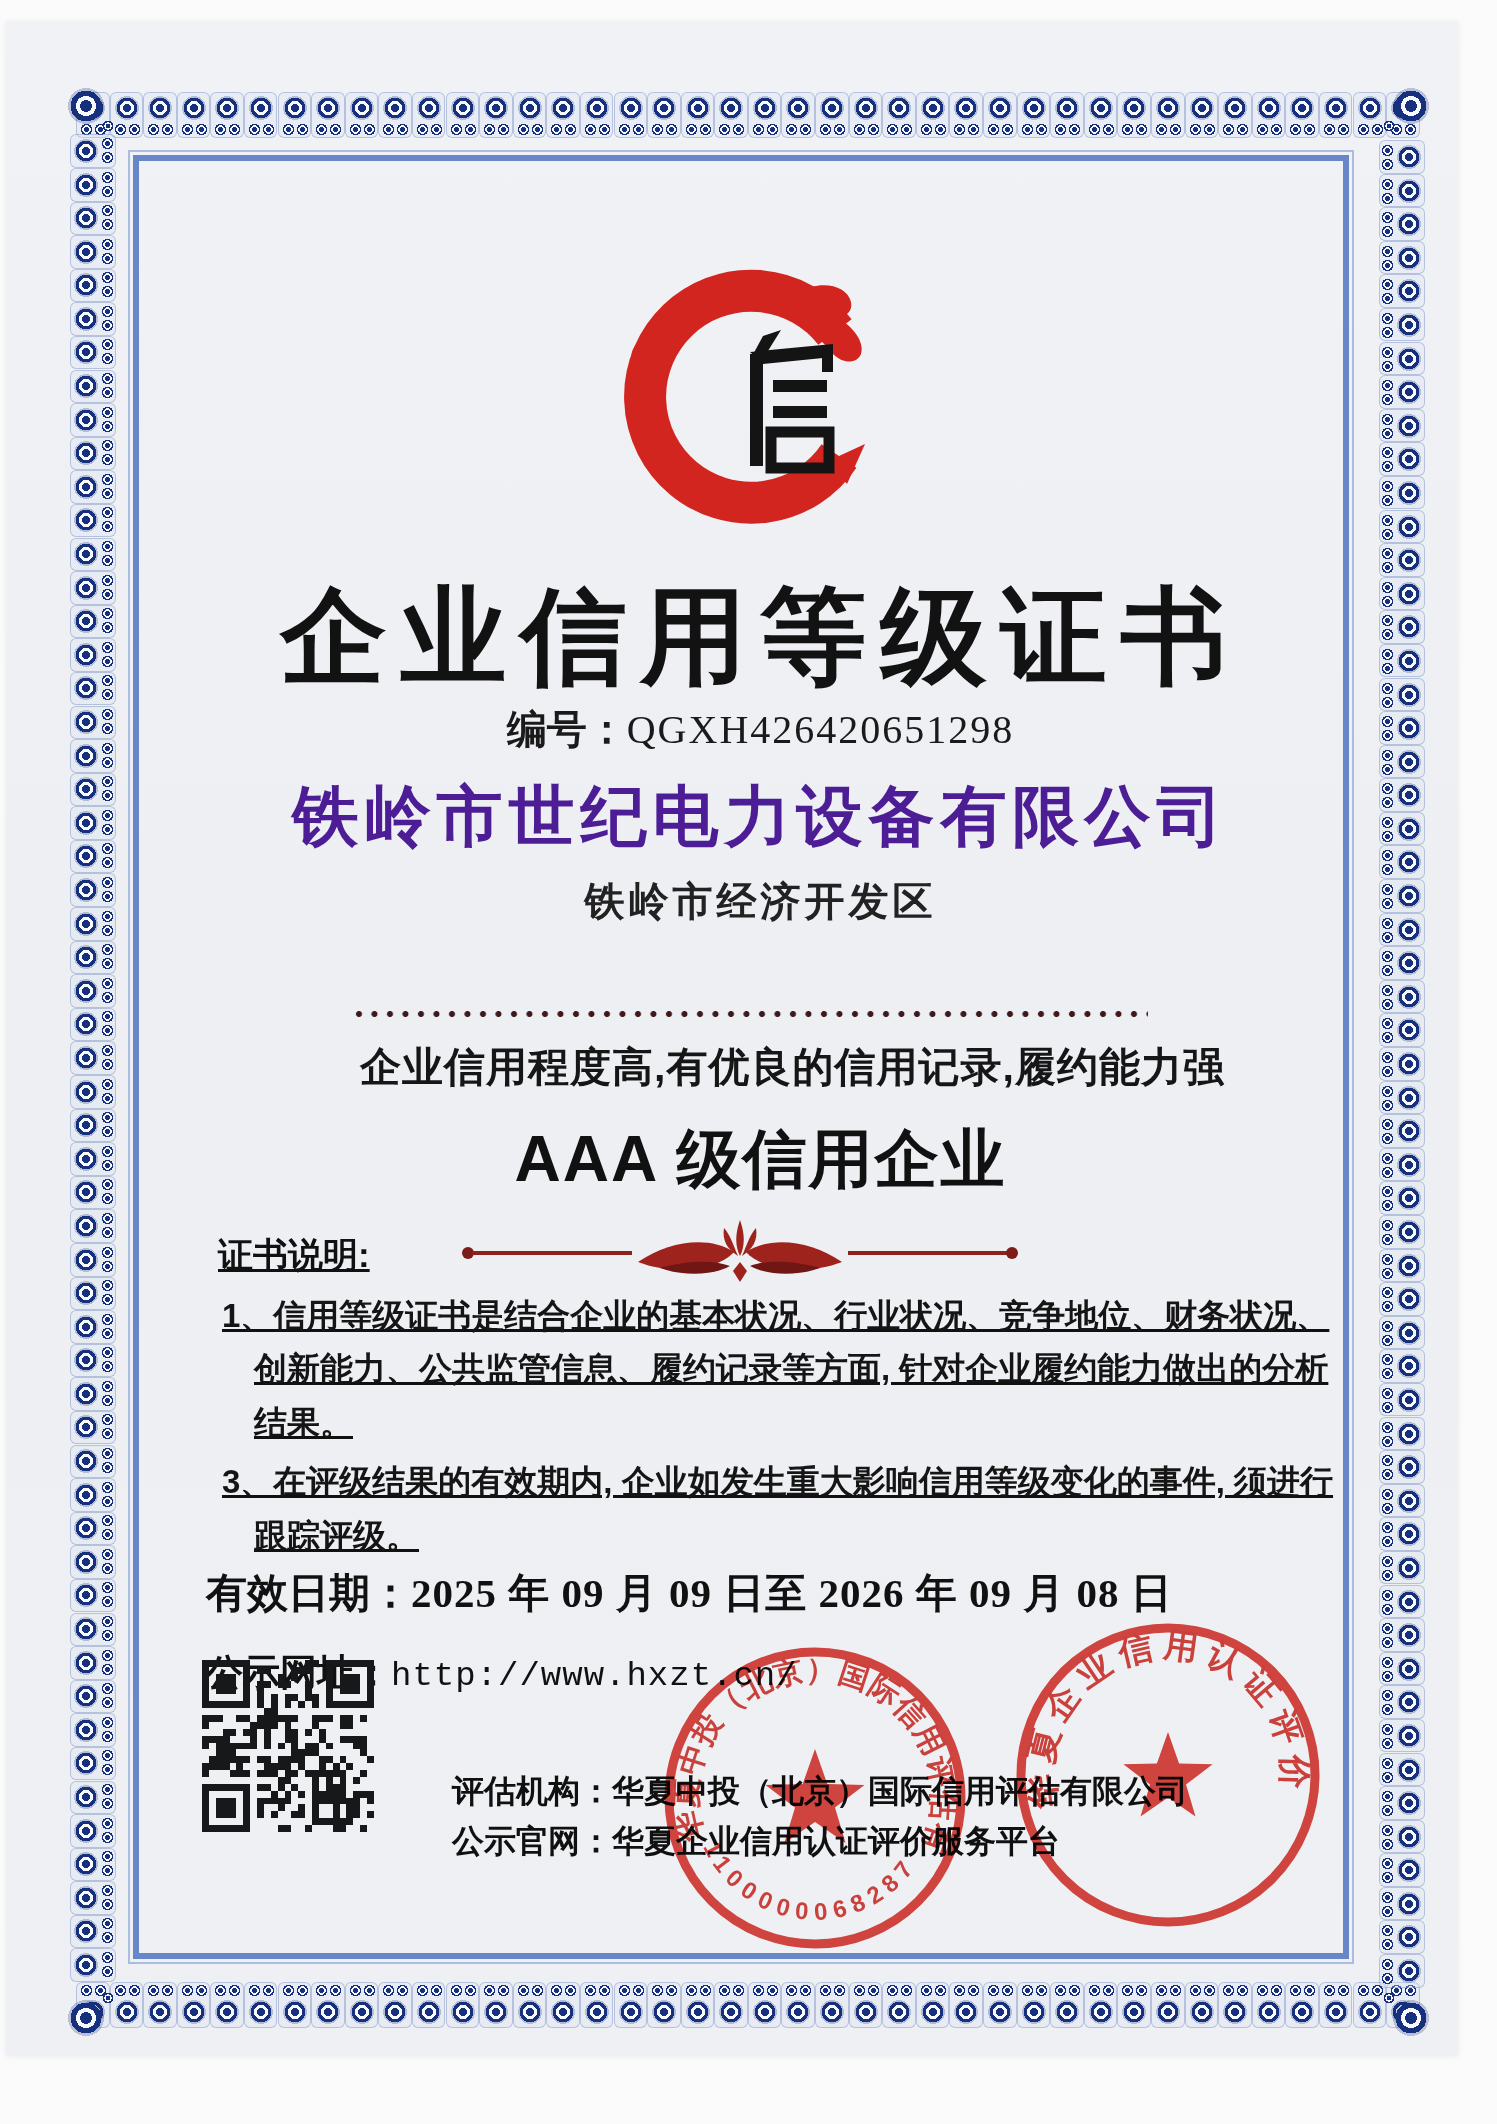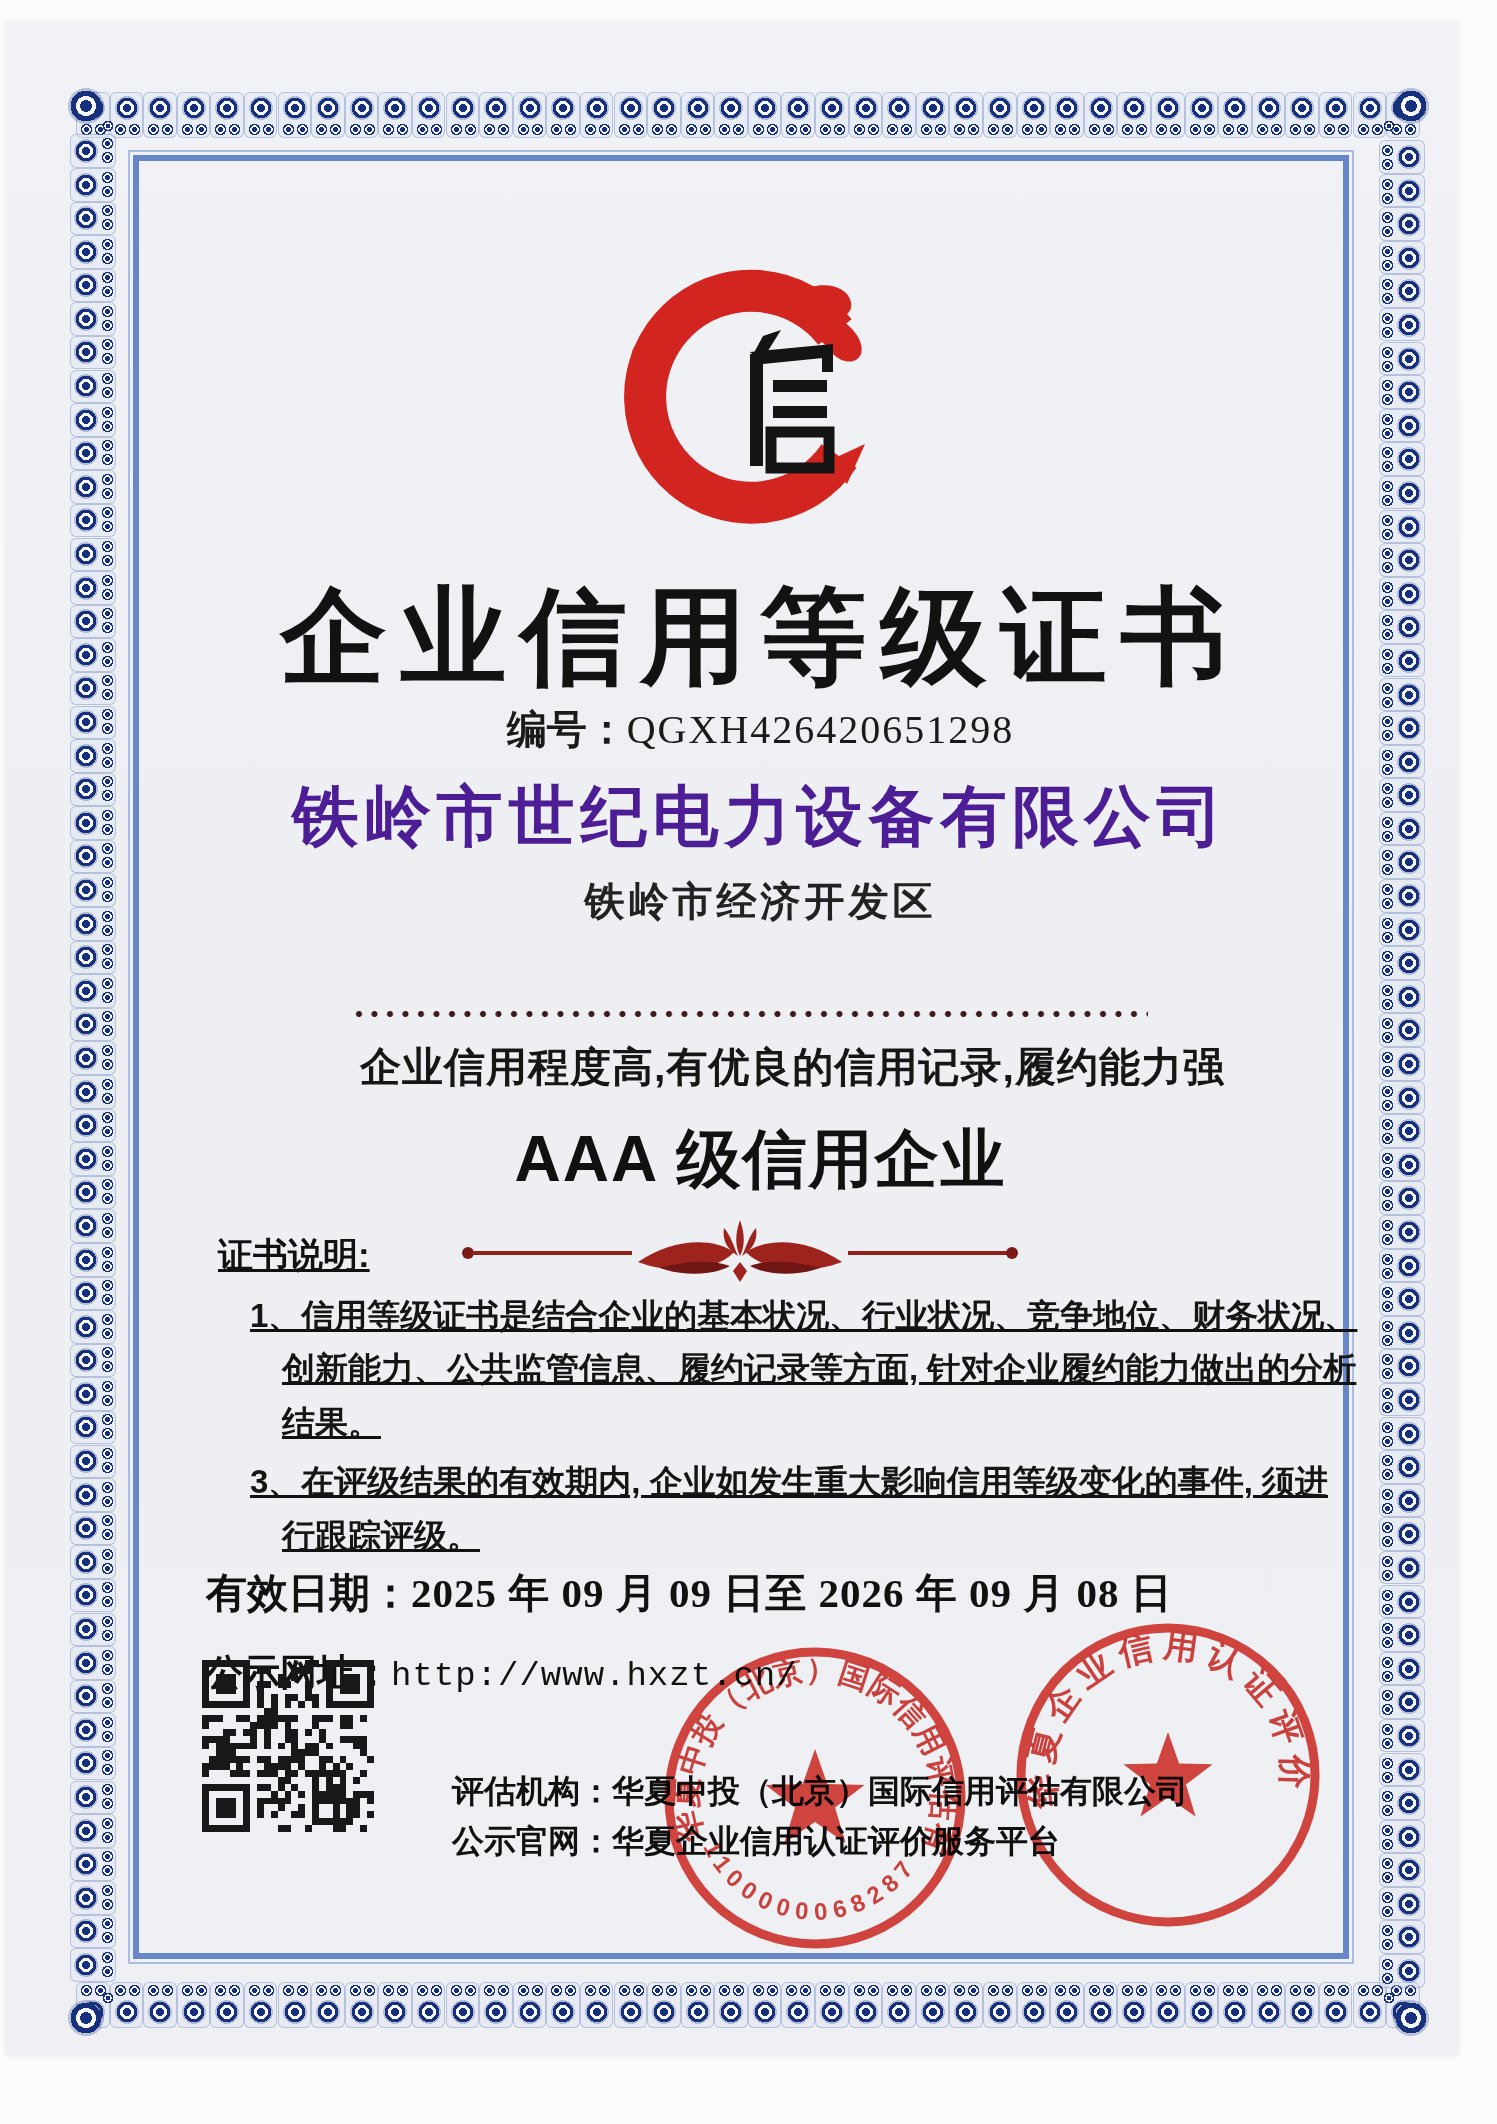--- a/index.html
+++ b/index.html
@@ -50,21 +50,21 @@
   .slogan{top:1040px;font-size:41px;font-weight:800;letter-spacing:1px;color:#161616;padding-left:32px;}
   .rating{top:1116px;font-size:64px;font-weight:900;letter-spacing:2px;color:#111;}
   .divider{position:absolute;left:462px;top:1218px;width:556px;height:74px;}
   .divider .bar{position:absolute;top:33px;height:4px;background:#8e211d;}
   .divider .bar.l{left:10px;width:160px;} .divider .bar.r{right:10px;width:160px;}
   .divider .dot{position:absolute;top:29px;width:12px;height:12px;border-radius:50%;background:#7d1b18;}
   .divider .dot.l{left:0;} .divider .dot.r{right:0;}
   .divider svg{position:absolute;left:168px;top:0;}
   .notes{position:absolute;left:218px;top:1232px;width:1140px;text-decoration:underline;}
   .notes h3{margin:0 0 10px 0;font-size:35px;font-weight:800;color:#111;}
-  .notes .item{margin:6px 0 6px 32px;padding-left:32px;text-indent:-32px;
+  .notes .item{margin:6px 0 6px 4px;padding-left:32px;text-indent:-32px;
       font-size:33px;font-weight:600;line-height:1.62;color:#151515;}
   .valid{position:absolute;left:206px;top:1566px;font-size:41px;}
   .valid .lab,.url .lab{font-weight:800;margin-top:29px;}
   .valid .val{font-family:"Liberation Serif","DejaVu Serif",serif;font-weight:600;letter-spacing:1px;}
   .url{position:absolute;left:206px;top:1648px;font-size:37px;}
   .url .val{font-family:"Liberation Mono","DejaVu Sans Mono",monospace;font-size:34px;letter-spacing:1px;}
   .qr{position:absolute;left:202px;top:1660px;width:172px;height:172px;}
   .agency,.site{position:absolute;left:452px;font-size:32px;font-weight:800;color:#101010;z-index:3;}
   .agency{top:1770px;} .site{top:1820px;}
   .stamp{position:absolute;mix-blend-mode:multiply;opacity:.93;z-index:5;}

